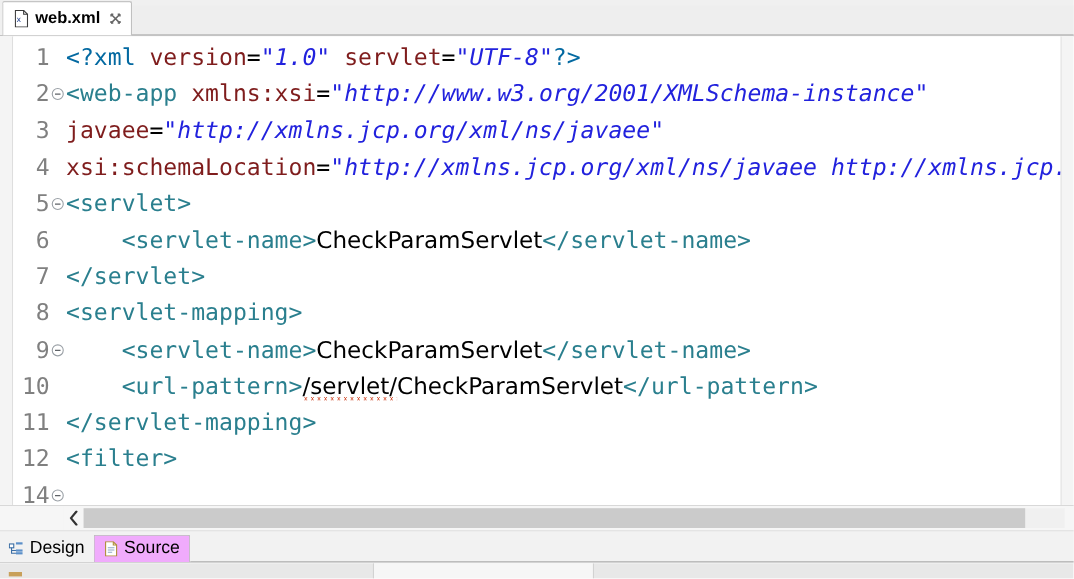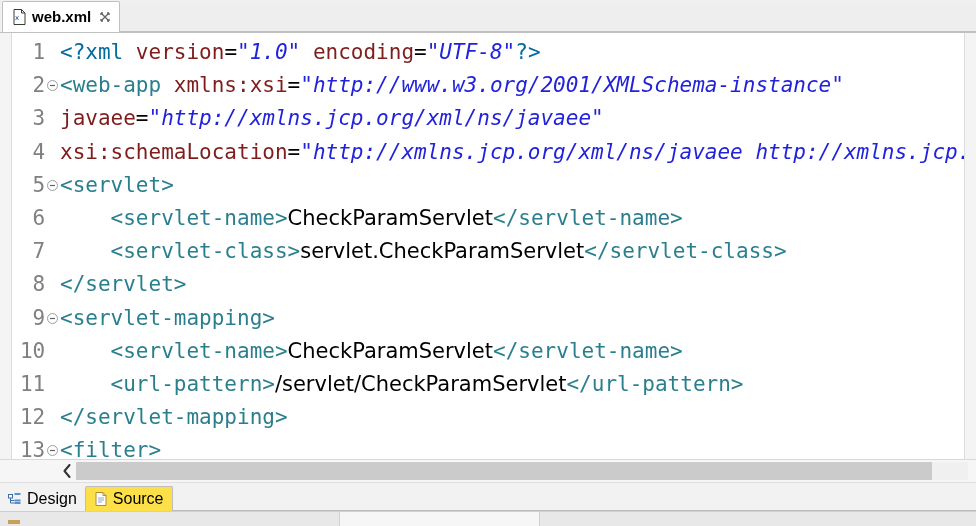--- a/index.html
+++ b/index.html
@@ -240,21 +240,21 @@
     height: 25px;
     padding: 0 8px;
     box-sizing: border-box;
     font-size: 16px;
     color: #000;
     background: transparent;
     border: none;
     justify-content: flex-end;
   }
   .btab.active {
-    background: #fde047;
+    background: #f0abfc;
     border: 1px solid #bdbdbd;
     border-bottom: none;
     border-top-left-radius: 2px;
     border-top-right-radius: 2px;
   }
   .btab-icon {
     width: 14px;
     height: 14px;
     flex: 0 0 auto;
   }
@@ -391,38 +391,37 @@
         </div>
         <div class="gutter-row">
           <span class="lineno">11</span>
           <span class="fold empty"></span>
         </div>
         <div class="gutter-row">
           <span class="lineno">12</span>
           <span class="fold empty"></span>
         </div>
         <div class="gutter-row">
-          <span class="lineno">13</span>
+          <span class="lineno">14</span>
           <span class="fold">
             <svg width="13" height="13" viewBox="0 0 13 13">
               <circle cx="6.5" cy="6.5" r="5" fill="#ffffff" stroke="#9aa0a6" stroke-width="1"></circle>
               <path d="M4 6.5 H9" stroke="#5f6368" stroke-width="1.2"></path>
             </svg>
           </span>
         </div>
       </div>
 
     <div class="code-area" id="code-area">
-        <div class="code-line"><span class="tk-pi">&lt;?xml </span><span class="tk-attr">version</span><span class="tk-punc">=</span><span class="tk-val">"1.0"</span><span class="tk-punc"> </span><span class="tk-attr">encoding</span><span class="tk-punc">=</span><span class="tk-val">"UTF-8"</span><span class="tk-pi">?&gt;</span></div>
+        <div class="code-line"><span class="tk-pi">&lt;?xml </span><span class="tk-attr">version</span><span class="tk-punc">=</span><span class="tk-val">"1.0"</span><span class="tk-punc"> </span><span class="tk-attr">servlet</span><span class="tk-punc">=</span><span class="tk-val">"UTF-8"</span><span class="tk-pi">?&gt;</span></div>
         <div class="code-line"><span class="tk-tag">&lt;web-app </span><span class="tk-attr">xmlns:xsi</span><span class="tk-punc">=</span><span class="tk-val">"http://www.w3.org/2001/XMLSchema-instance"</span></div>
         <div class="code-line"><span class="tk-attr">javaee</span><span class="tk-punc">=</span><span class="tk-val">"http://xmlns.jcp.org/xml/ns/javaee"</span></div>
         <div class="code-line"><span class="tk-attr">xsi:schemaLocation</span><span class="tk-punc">=</span><span class="tk-val">"http://xmlns.jcp.org/xml/ns/javaee http://xmlns.jcp.org/xml/ns/javaee/web-app_3_1.xsd"</span></div>
         <div class="code-line"><span class="tk-tag">&lt;servlet&gt;</span></div>
         <div class="code-line"><span class="tk-tag">    &lt;servlet-name&gt;</span><span class="tk-text">CheckParamServlet</span><span class="tk-tag">&lt;/servlet-name&gt;</span></div>
-        <div class="code-line"><span class="tk-tag">    &lt;servlet-class&gt;</span><span class="tk-text">servlet.CheckParamServlet</span><span class="tk-tag">&lt;/servlet-class&gt;</span></div>
         <div class="code-line"><span class="tk-tag">&lt;/servlet&gt;</span></div>
         <div class="code-line"><span class="tk-tag">&lt;servlet-mapping&gt;</span></div>
         <div class="code-line"><span class="tk-tag">    &lt;servlet-name&gt;</span><span class="tk-text">CheckParamServlet</span><span class="tk-tag">&lt;/servlet-name&gt;</span></div>
         <div class="code-line"><span class="tk-tag">    &lt;url-pattern&gt;</span><span class="tk-text squiggle">/servlet/</span><span class="tk-text">CheckParamServlet</span><span class="tk-tag">&lt;/url-pattern&gt;</span></div>
         <div class="code-line"><span class="tk-tag">&lt;/servlet-mapping&gt;</span></div>
         <div class="code-line"><span class="tk-tag">&lt;filter&gt;</span></div>
       </div>
 
     <div class="overview-ruler"></div>
   </div>

